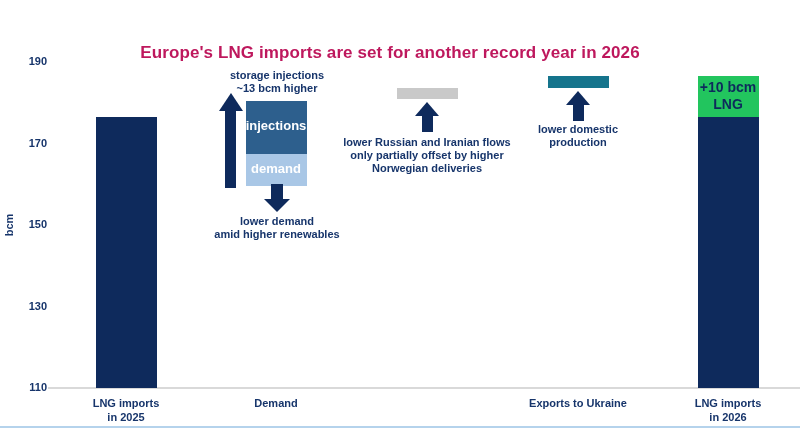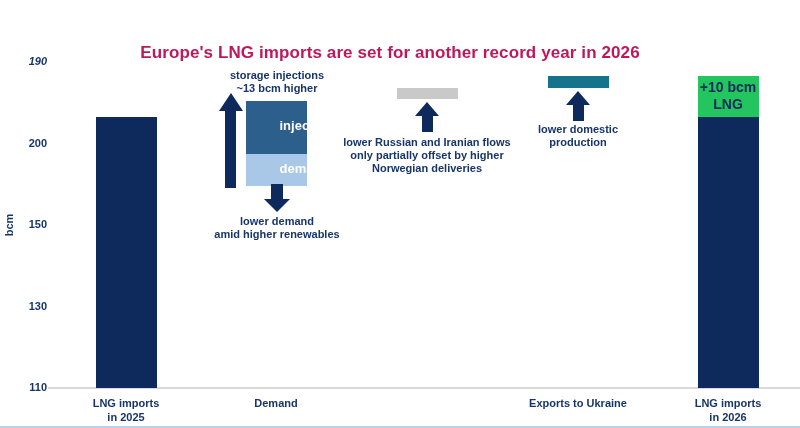--- a/index.html
+++ b/index.html
@@ -64,21 +64,20 @@
     line-height: 14px;
     white-space: pre-line;
   }
   .seglabel {
     position: absolute;
     left: 0; right: 0;
     text-align: center;
     color: #ffffff;
     font-size: 13px;
     font-weight: bold;
-    padding-left: 34px;
   }
   .hilabel {
     position: absolute;
     left: 0; right: 0;
     top: 3px;
     text-align: center;
     font-size: 14px;
     font-weight: bold;
     line-height: 17px;
     white-space: pre-line;
@@ -86,22 +85,22 @@
   .arrow { position: absolute; }
   .bottomrule { position: absolute; }
 </style>
 </head>
 <body>
 
 <div class="stage">
   <div class="title" style="color: #be185d; margin-top: 39px;">Europe's LNG imports are set for another record year in 2026</div>
   <div class="ylabel" style="color: rgb(23, 53, 107);">bcm</div>
   <div id="plot">
-      <div class="tick" style="left: 15px; top: 55px; color: rgb(23, 53, 107); font-style: italic;">190</div>
-      <div class="tick" style="left: 15px; top: 136.5px; color: rgb(23, 53, 107);">200</div>
+      <div class="tick" style="left: 15px; top: 55px; color: rgb(23, 53, 107);">190</div>
+      <div class="tick" style="left: 15px; top: 136.5px; color: rgb(23, 53, 107);">170</div>
       <div class="tick" style="left: 15px; top: 218px; color: rgb(23, 53, 107);">150</div>
       <div class="tick" style="left: 15px; top: 299.5px; color: rgb(23, 53, 107);">130</div>
       <div class="tick" style="left: 15px; top: 381px; color: rgb(23, 53, 107);">110</div>
       <div class="axisline" style="left: 48px; top: 387px; width: 752px; height: 2px; background: rgb(217, 217, 217);"></div>
       <div class="bottomrule" style="left: 0px; top: 426px; width: 800px; height: 2px; background: rgb(181, 211, 236);"></div>
       <div class="bar" style="left: 95.5px; top: 117.012px; width: 61px; height: 270.988px; background: rgb(14, 42, 92);"></div>
       <div class="xlabel" style="left: 41px; top: 396px; width: 170px; color: rgb(23, 53, 107);">LNG imports
 in 2025</div>
       <div class="bar" style="left: 245.5px; top: 100.712px; width: 61px; height: 52.975px; background: rgb(45, 95, 141);">
         <div class="seglabel" style="top: 17.4875px;">injections</div>

